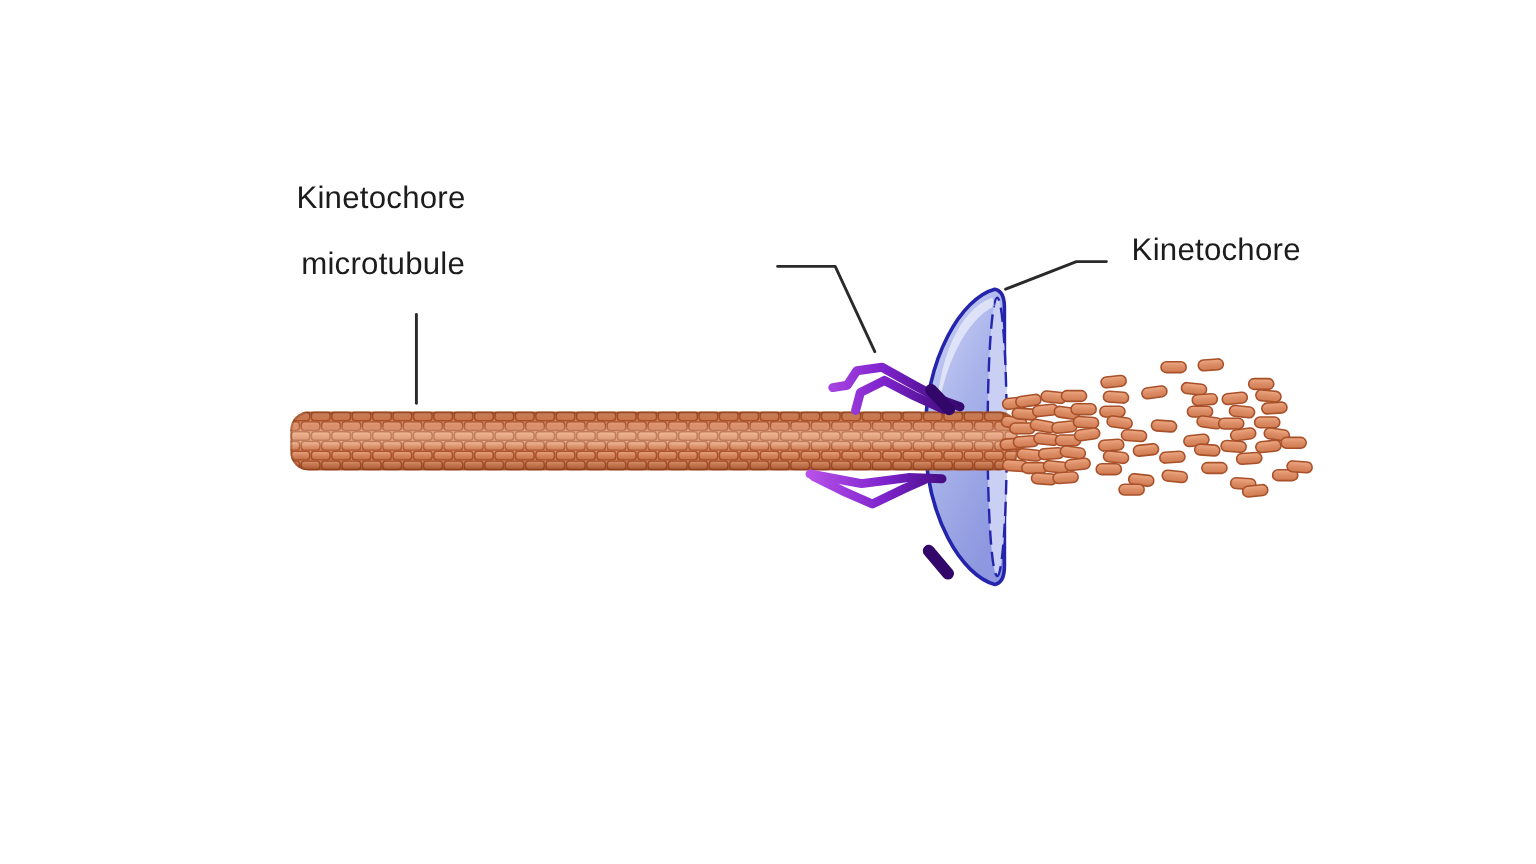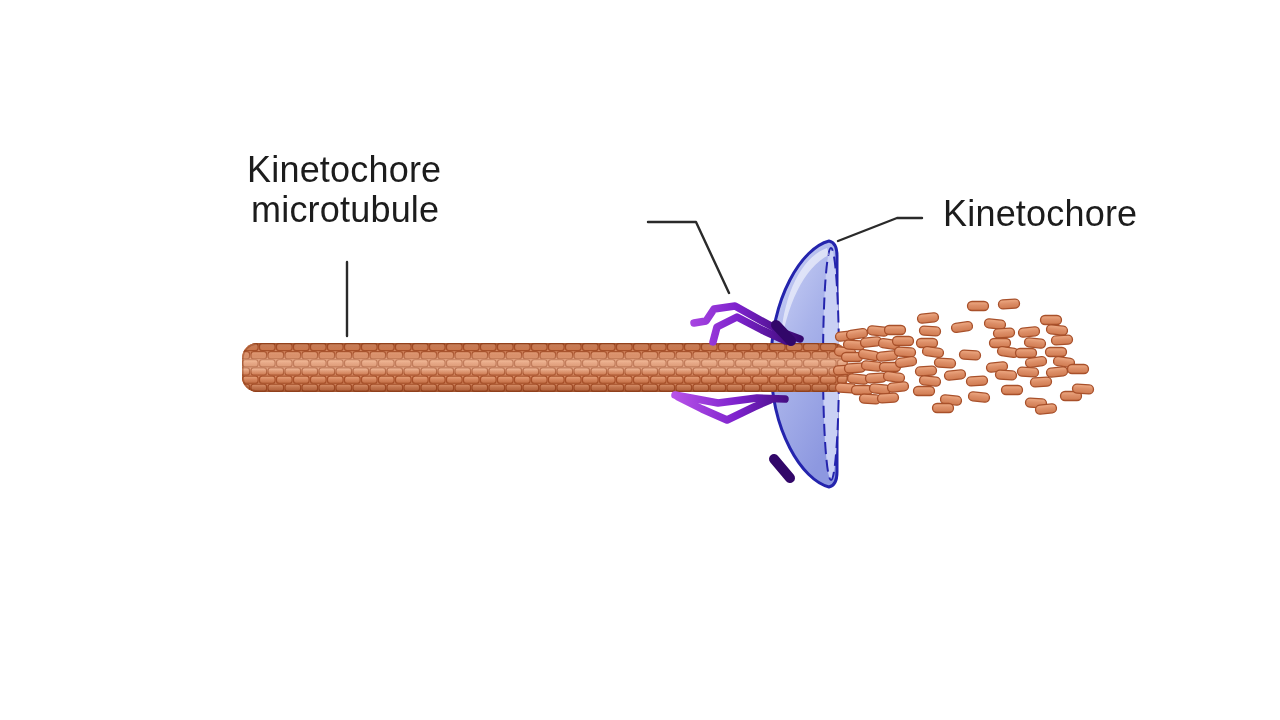--- a/index.html
+++ b/index.html
@@ -7,29 +7,29 @@
     position: relative;
     width: 1280px;
     height: 720px;
     background: #ffffff;
     overflow: hidden;
     font-family: "Liberation Sans", "DejaVu Sans", sans-serif;
   }
   #diagram-svg { position: absolute; left: 0; top: 0; }
   .lbl {
     position: absolute;
-    font-size: 36px;
+    font-size: 26px;
     font-weight: 400;
     color: #1c1c1c;
     letter-spacing: 0.2px;
     white-space: nowrap;
     user-select: none;
   }
   #label-km1 { left: 247px; top: 149px; }
-  #label-km2 { left: 251px; top: 189px; }
+  #label-km2 { left: 251px; top: 204px; }
   #label-mp  { left: 450px; top: 197px; }
   #label-k   { left: 943px; top: 193px; }
 </style>
 </head>
 <body>
 
 <div id="stage">
 
   <svg id="diagram-svg" width="1280" height="720" viewBox="0 0 1280 720" aria-hidden="true">
     <defs>

